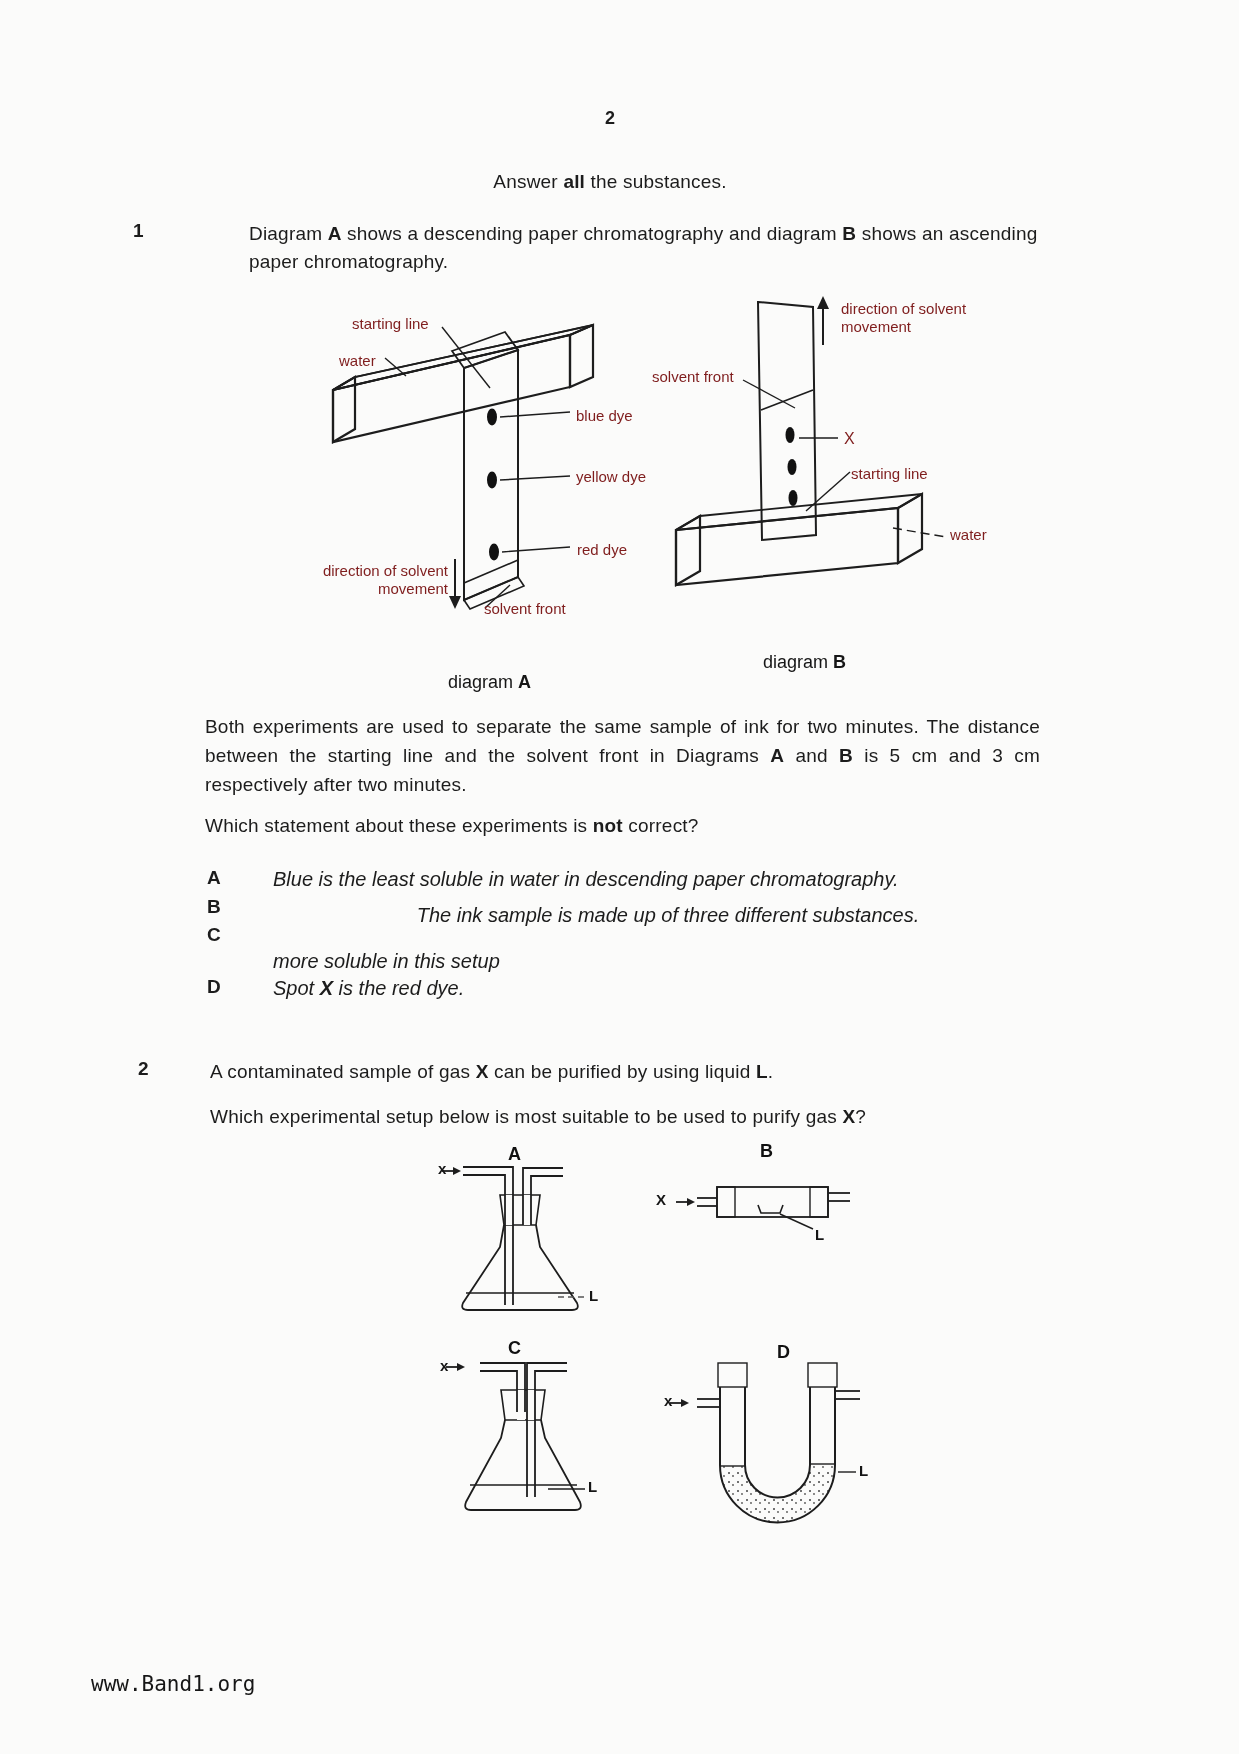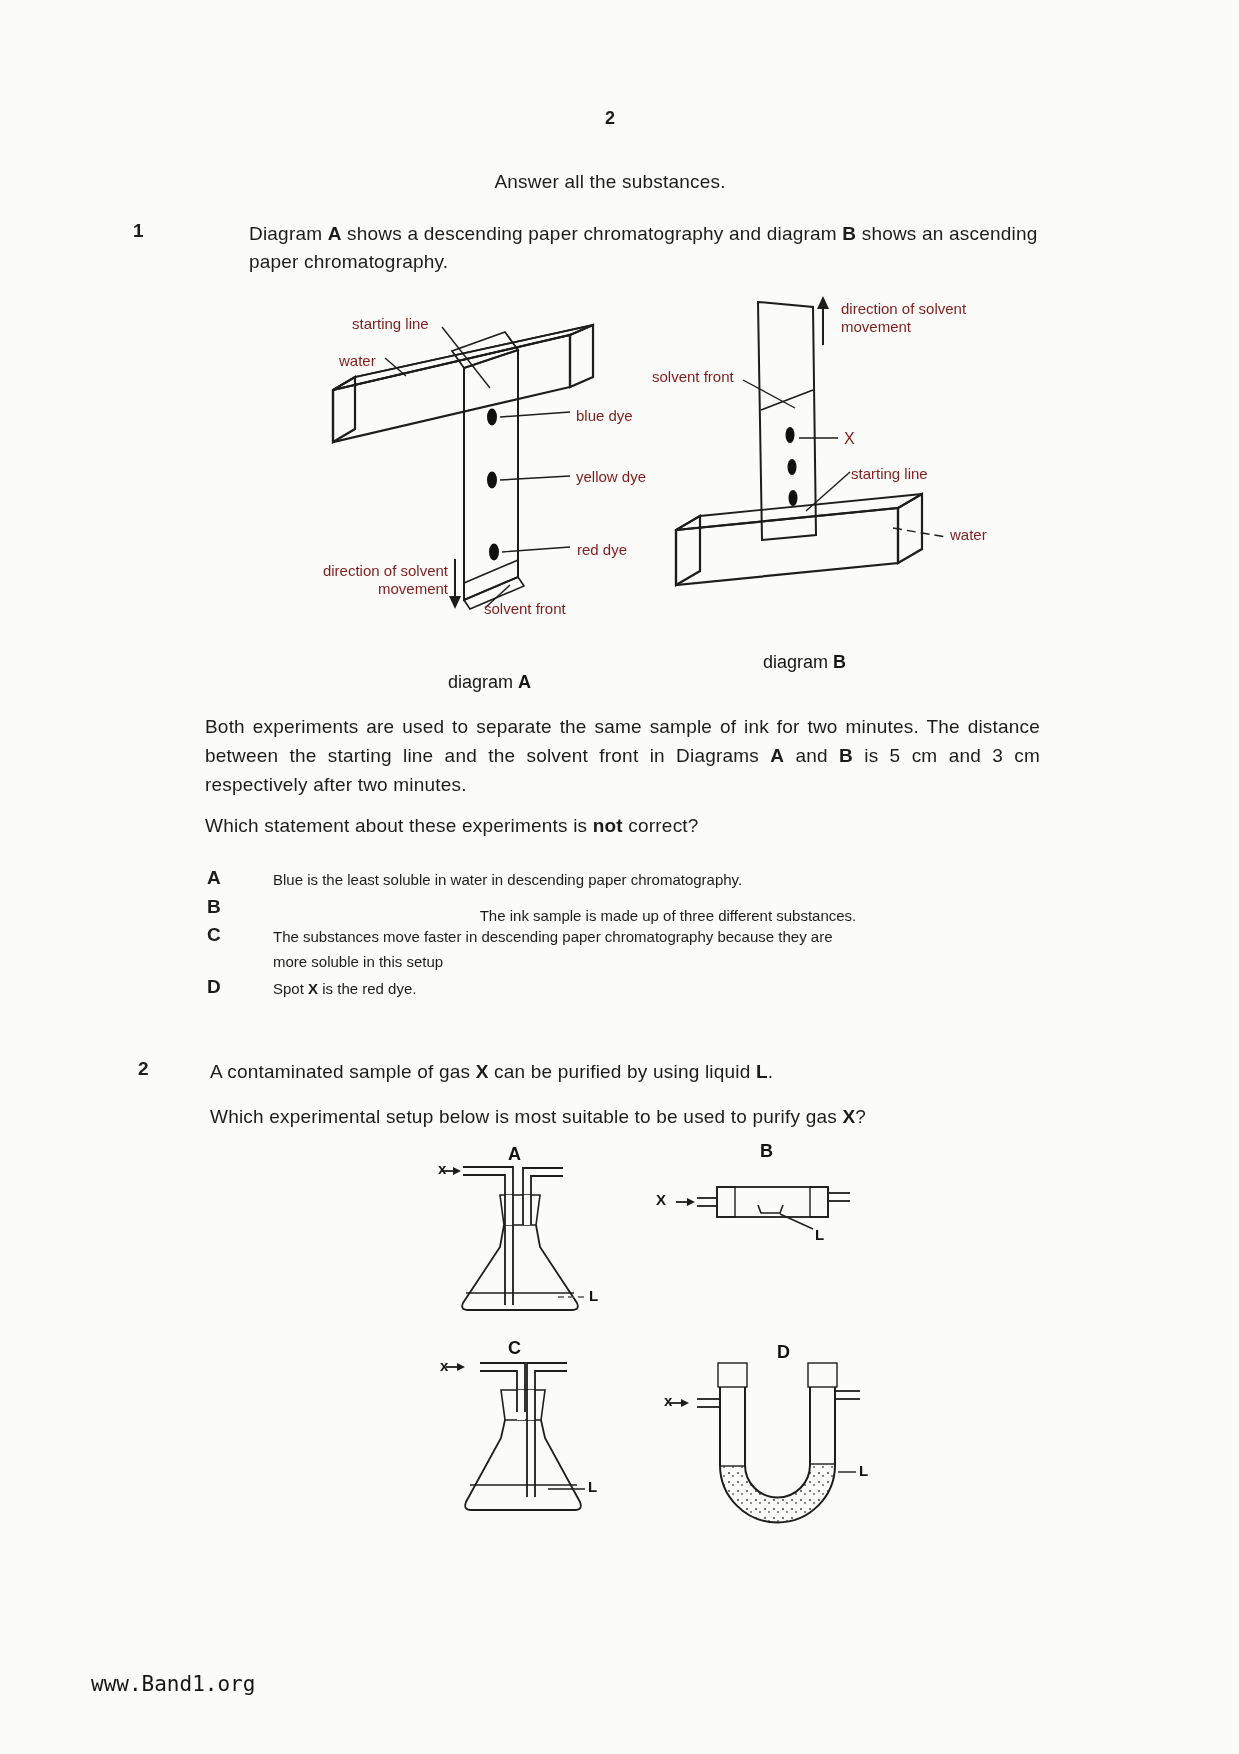--- a/index.html
+++ b/index.html
@@ -11,34 +11,34 @@
     -webkit-font-smoothing:antialiased;
   }
   .abs{position:absolute;}
   .body-text{font-size:19px;line-height:28px;letter-spacing:.2px;}
   .center{text-align:center;}
   .b{font-weight:bold;}
   .lbl{position:absolute;font-size:15px;line-height:18px;color:#7f1d1d;white-space:nowrap;}
   .cap{position:absolute;font-size:18px;color:#161616;white-space:nowrap;}
   .qnum{position:absolute;font-size:19px;font-weight:bold;}
   .opt-letter{position:absolute;font-size:19px;font-weight:bold;}
-  .opt-text{position:absolute;font-size:15px;line-height:25px;width:790px;}
+  .opt-text{position:absolute;font-size:20px;line-height:25px;width:790px;font-style:italic;}
   .setup-letter{position:absolute;font-size:18px;font-weight:bold;color:#111;}
   .tube-lbl{position:absolute;font-size:15px;font-weight:bold;color:#151515;}
   .footer{position:absolute;font-family:"DejaVu Sans Mono","Liberation Mono",monospace;
           font-size:21px;color:#161616;margin-left:39px;}
   svg{position:absolute;overflow:visible;}
   .ink{stroke:#1d1d1d;fill:none;}
 </style>
 </head>
 <body>
 
 <div class="abs body-text center b" style="left:180px;top:104px;width:860px;font-size:18px;">2</div>
 
-<div class="abs body-text center" style="left:180px;top:168px;width:860px;"><span>Answer </span><span style="font-weight: normal; text-align: center;">all</span><span> the substances.</span></div>
+<div class="abs body-text center" style="left:180px;top:168px;width:860px;"><span>Answer </span><span style="font-weight: bold; text-align: center;">all</span><span> the substances.</span></div>
 
 <div class="qnum" style="left:133px;top:220px;">1</div>
 <div class="abs body-text" style="left:201px;top:220px;width:840px;margin-left:48px;"><span>Diagram </span><span style="font-weight: bold;">A</span><span> shows a descending paper chromatography and diagram </span><span style="font-weight: bold;">B</span><span> shows an ascending</span><br><span>paper chromatography.</span></div>
 
 <svg style="left:290px;top:295px;" width="720" height="350" viewBox="0 0 720 350">
   <defs>
     <pattern id="stip1" width="9" height="9" patternUnits="userSpaceOnUse">
       <circle cx="2" cy="2" r="0.9" fill="#555"></circle>
       <circle cx="6" cy="5" r="0.8" fill="#666"></circle>
       <circle cx="3" cy="7" r="0.8" fill="#595959"></circle>
@@ -129,21 +129,21 @@
 
 <div class="abs body-text" style="left:205px;top:812px;width:835px;"><span>Which statement about these experiments is </span><span style="font-weight: bold;">not</span><span> correct?</span></div>
 
 <div class="opt-letter" style="left:207px;top:867px;">A</div>
 <div class="opt-text" style="left:273px;top:867px;"><span>Blue is the least soluble in water in descending paper chromatography.</span></div>
 
 <div class="opt-letter" style="left:207px;top:896px;">B</div>
 <div class="opt-text" style="left:273px;top:903px;text-align:center;"><span>The ink sample is made up of three different substances.</span></div>
 
 <div class="opt-letter" style="left:207px;top:924px;">C</div>
-<div class="opt-text" style="left:273px;top:924px;"><span>The substances move faster in descending paper chromatography because they are</span><br><span>more soluble in this setup</span></div>
+<div class="opt-text" style="left:273px;top:924px;"><br><span>more soluble in this setup</span></div>
 
 <div class="opt-letter" style="left:207px;top:976px;">D</div>
 <div class="opt-text" style="left:273px;top:976px;"><span>Spot </span><span style="font-weight: bold;">X</span><span> is the red dye.</span></div>
 
 <div class="qnum" style="left:138px;top:1058px;">2</div>
 <div class="abs body-text" style="left:210px;top:1058px;width:835px;"><span>A contaminated sample of gas </span><span style="font-weight: bold;">X</span><span> can be purified by using liquid </span><span style="font-weight: bold;">L</span><span>.</span></div>
 
 <div class="abs body-text" style="left:210px;top:1103px;width:835px;"><span>Which experimental setup below is most suitable to be used to purify gas </span><span style="font-weight: bold;">X</span><span>?</span></div>
 
 <svg style="left:430px;top:1155px;" width="460" height="395" viewBox="0 0 460 395">

